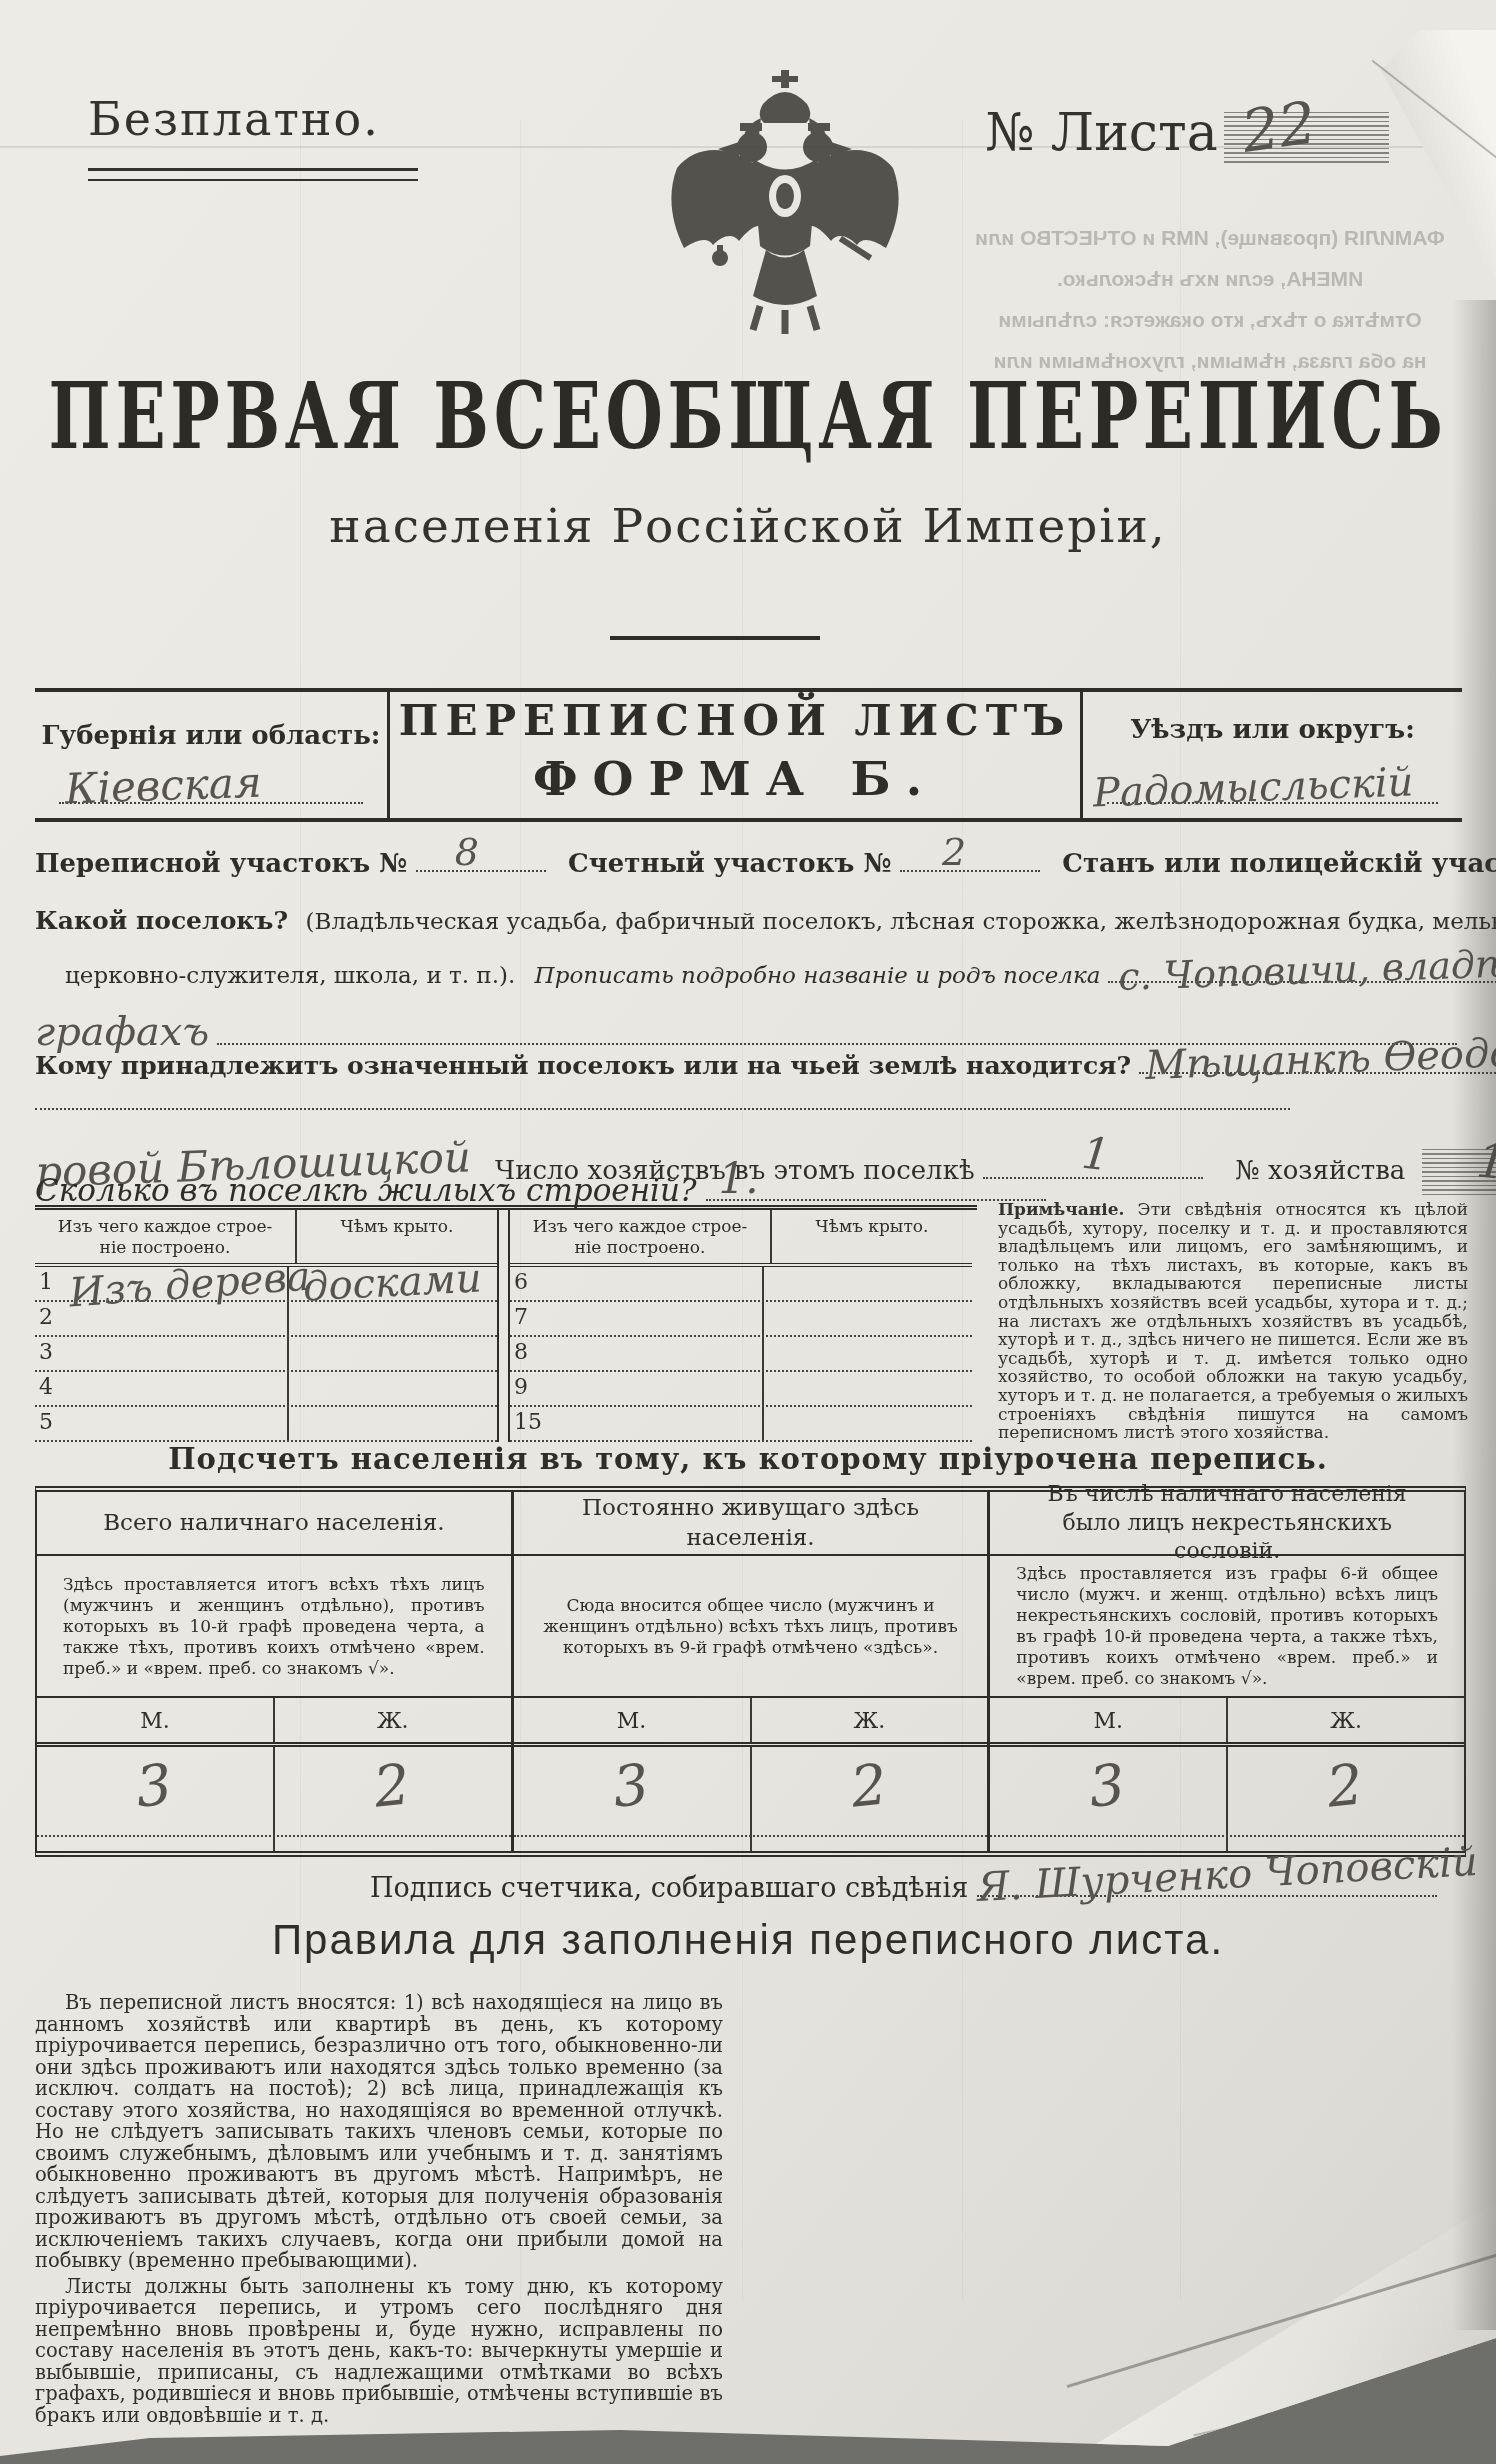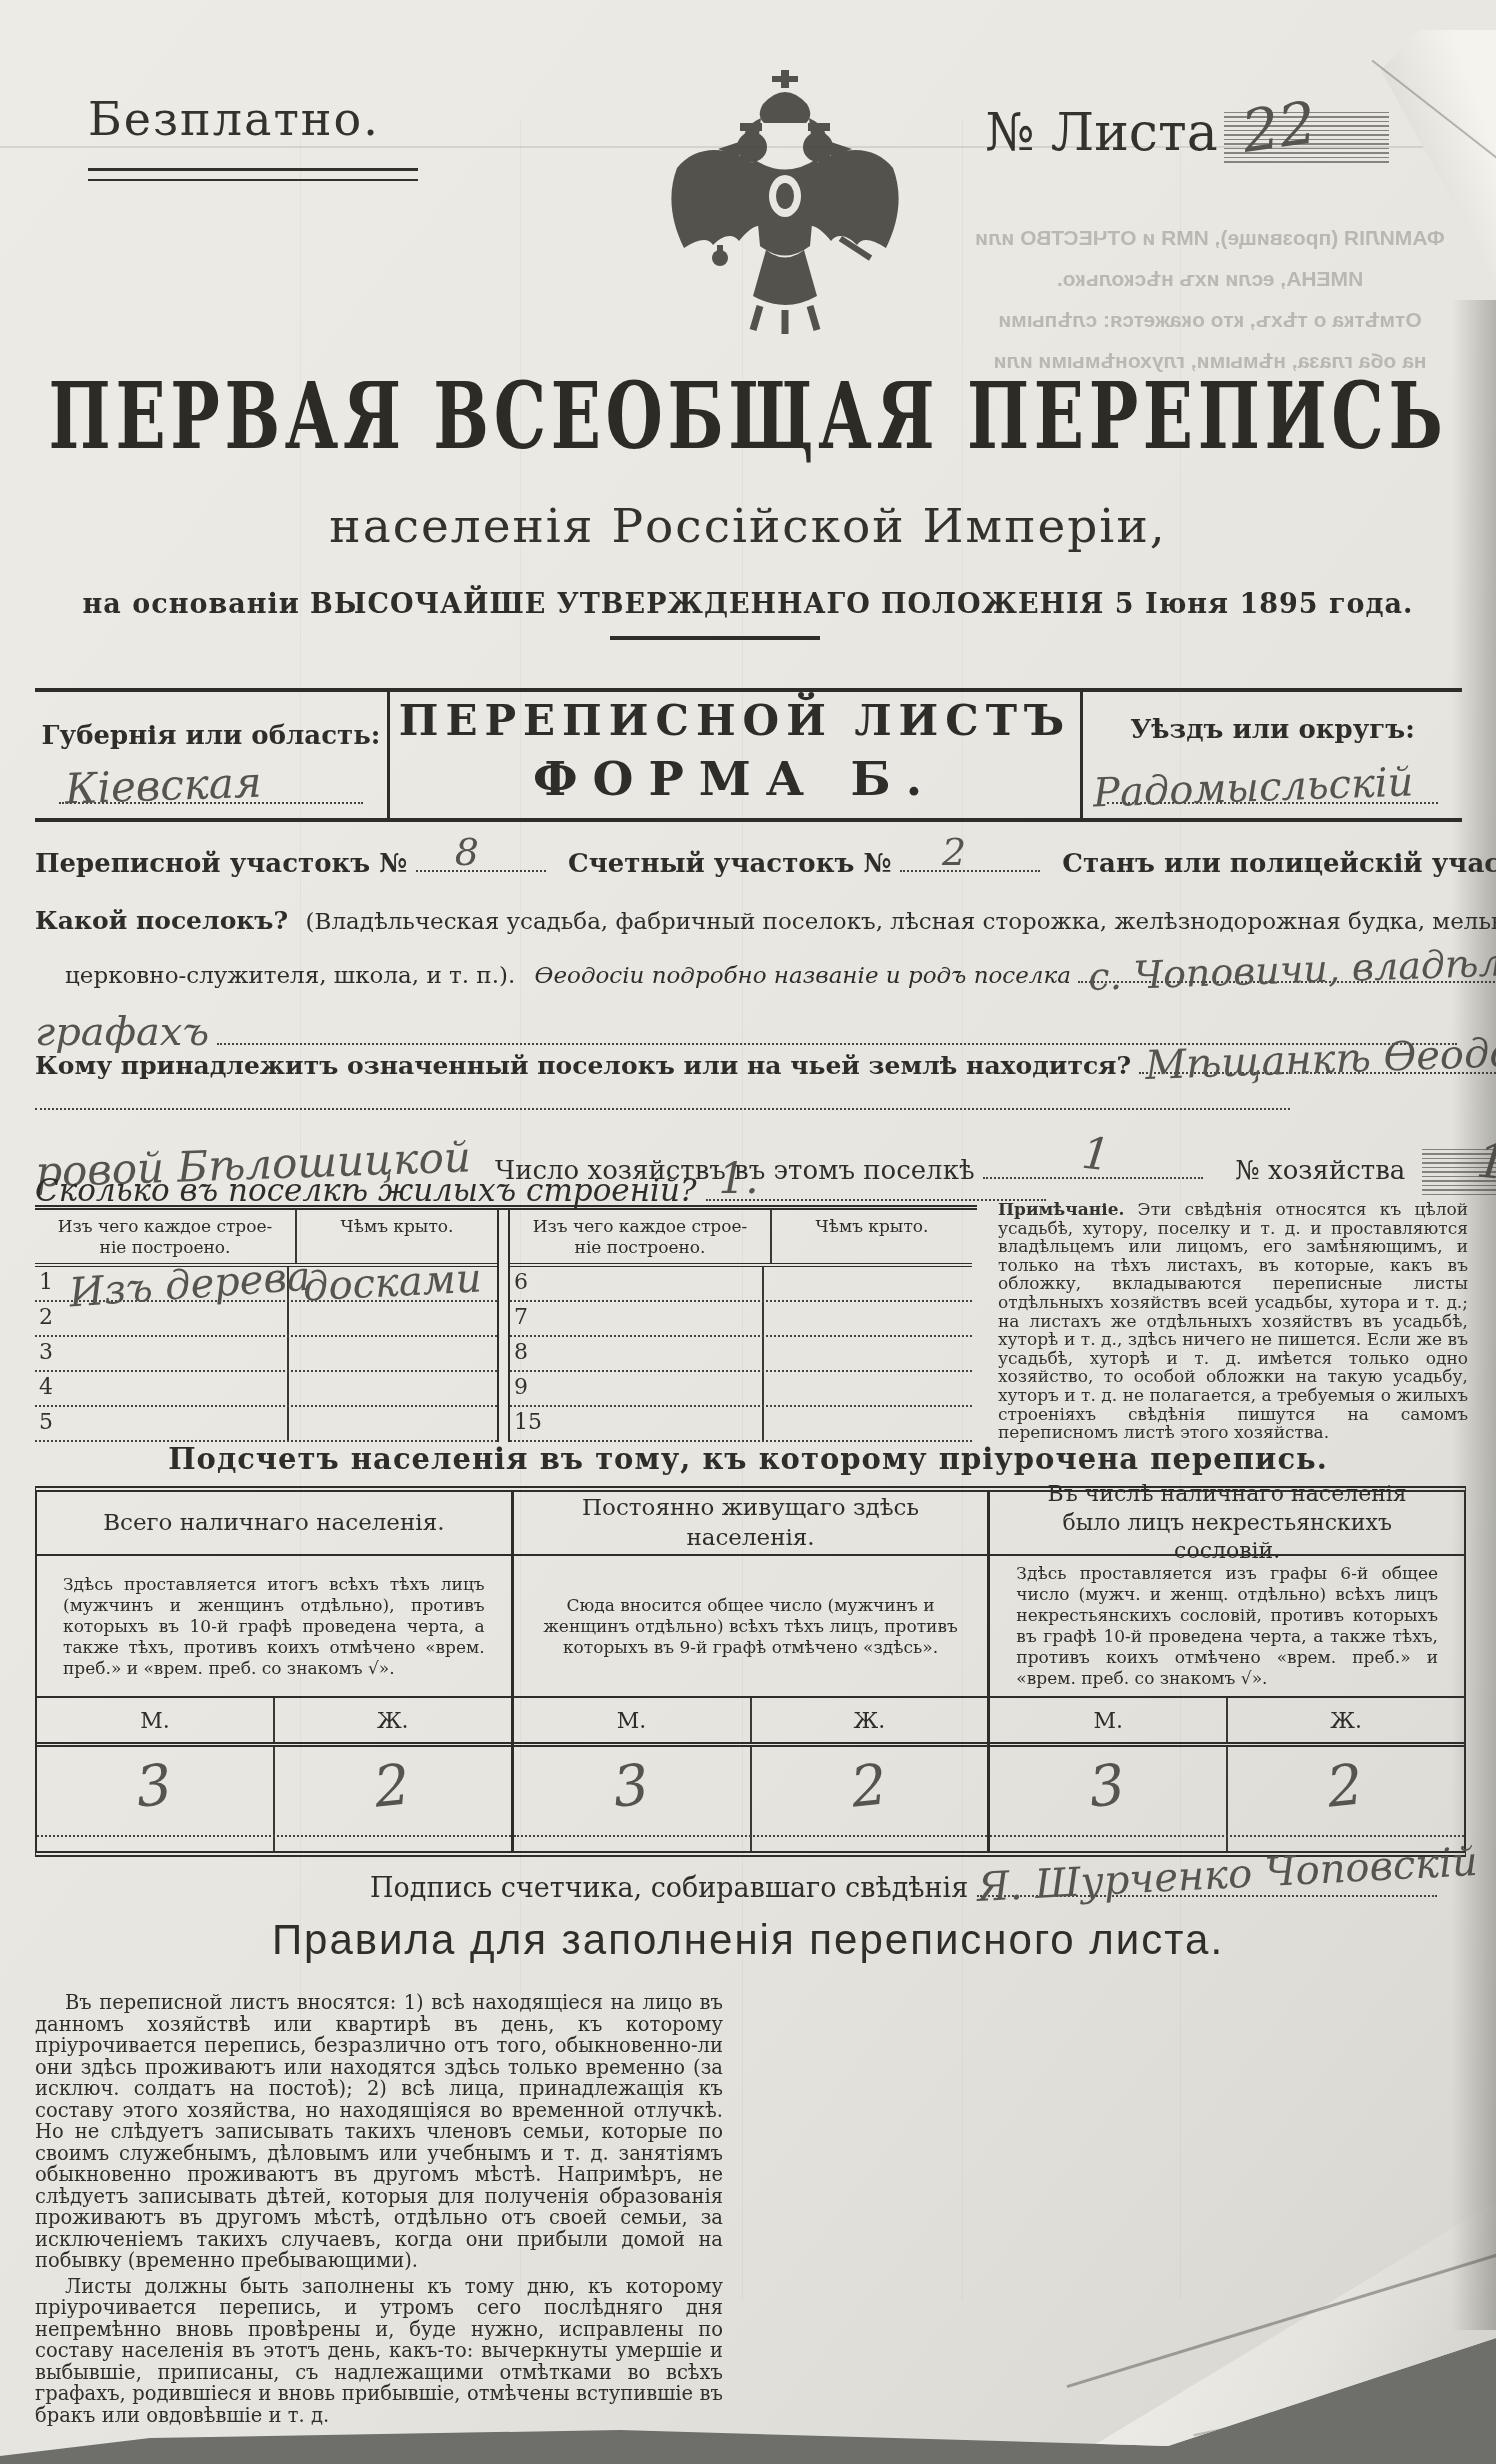--- a/index.html
+++ b/index.html
@@ -166,21 +166,20 @@
 
   <div class="bleed">
     <div>ФАМИЛІЯ (прозвище), ИМЯ и ОТЧЕСТВО или</div>
     <div>ИМЕНА, если ихъ нѣсколько.</div>
     <div>Отмѣтка о тѣхъ, кто окажется: слѣпыми</div>
     <div>на оба глаза, нѣмыми, глухонѣмыми или</div>
   </div>
 
   <div class="t1">ПЕРВАЯ ВСЕОБЩАЯ ПЕРЕПИСЬ</div>
   <div class="t2">населенія Россійской Имперіи,</div>
-  <div class="t3">на основаніи ВЫСОЧАЙШЕ УТВЕРЖДЕННАГО ПОЛОЖЕНІЯ 5 Іюня 1895 года.</div>
   <div class="midrule"></div>
 
   <div class="fh">
     <div class="fh-left">
       <div class="fh-label">Губернія или область:</div>
       <div class="fh-dots"></div>
       <div class="fh-hw hw">Кіевская</div>
     </div>
     <div class="fh-center">
       <div class="fh-c1">ПЕРЕПИСНОЙ ЛИСТЪ</div>
@@ -201,21 +200,21 @@
     <span class="lbl-b" style="margin-left:14px;">Станъ или полицейскій участокъ №</span>
     
   </div>
 
   <div class="fline" style="top:906px;font-size:23px;">
     <span class="lbl-b" style="font-size:25px;">Какой поселокъ?</span>
     <span style="margin-left:10px;">(Владѣльческая усадьба, фабричный поселокъ, лѣсная сторожка, желѣзнодорожная будка, мельница, усадьба священно или</span>
   </div>
   <div class="fline" style="top:962px;font-size:23px;">
     <span style="margin-left:30px;">церковно-служителя, школа, и т. п.).</span>
-    <span class="it" style="margin-left:12px;">Ѳеодосіи подробно названіе и родъ поселка</span>
+    <span class="it" style="margin-left:12px;">Прописать подробно названіе и родъ поселка</span>
     <span class="dotseg" style="width:560px;"><span class="hw" style="position:absolute;left:10px;bottom:-8px;font-size:38px;transform:rotate(-2deg);">с. Чоповичи, владѣльческая</span></span>
   </div>
   <div class="fline" style="top:1008px;">
     <span class="hw" style="font-size:40px;">графахъ</span>
     <span class="dotseg" style="width:1240px;"></span>
   </div>
 
   <div class="fline" style="top:1050px;">
     <span class="lbl-b" style="font-size:25px;">Кому принадлежитъ означенный поселокъ или на чьей землѣ находится?</span>
     <span class="dotseg" style="width:545px;"><span class="hw" style="position:absolute;left:6px;bottom:-6px;font-size:40px;transform:rotate(-2deg);">Мѣщанкѣ Ѳеодосіи Ѳеодо</span></span>

